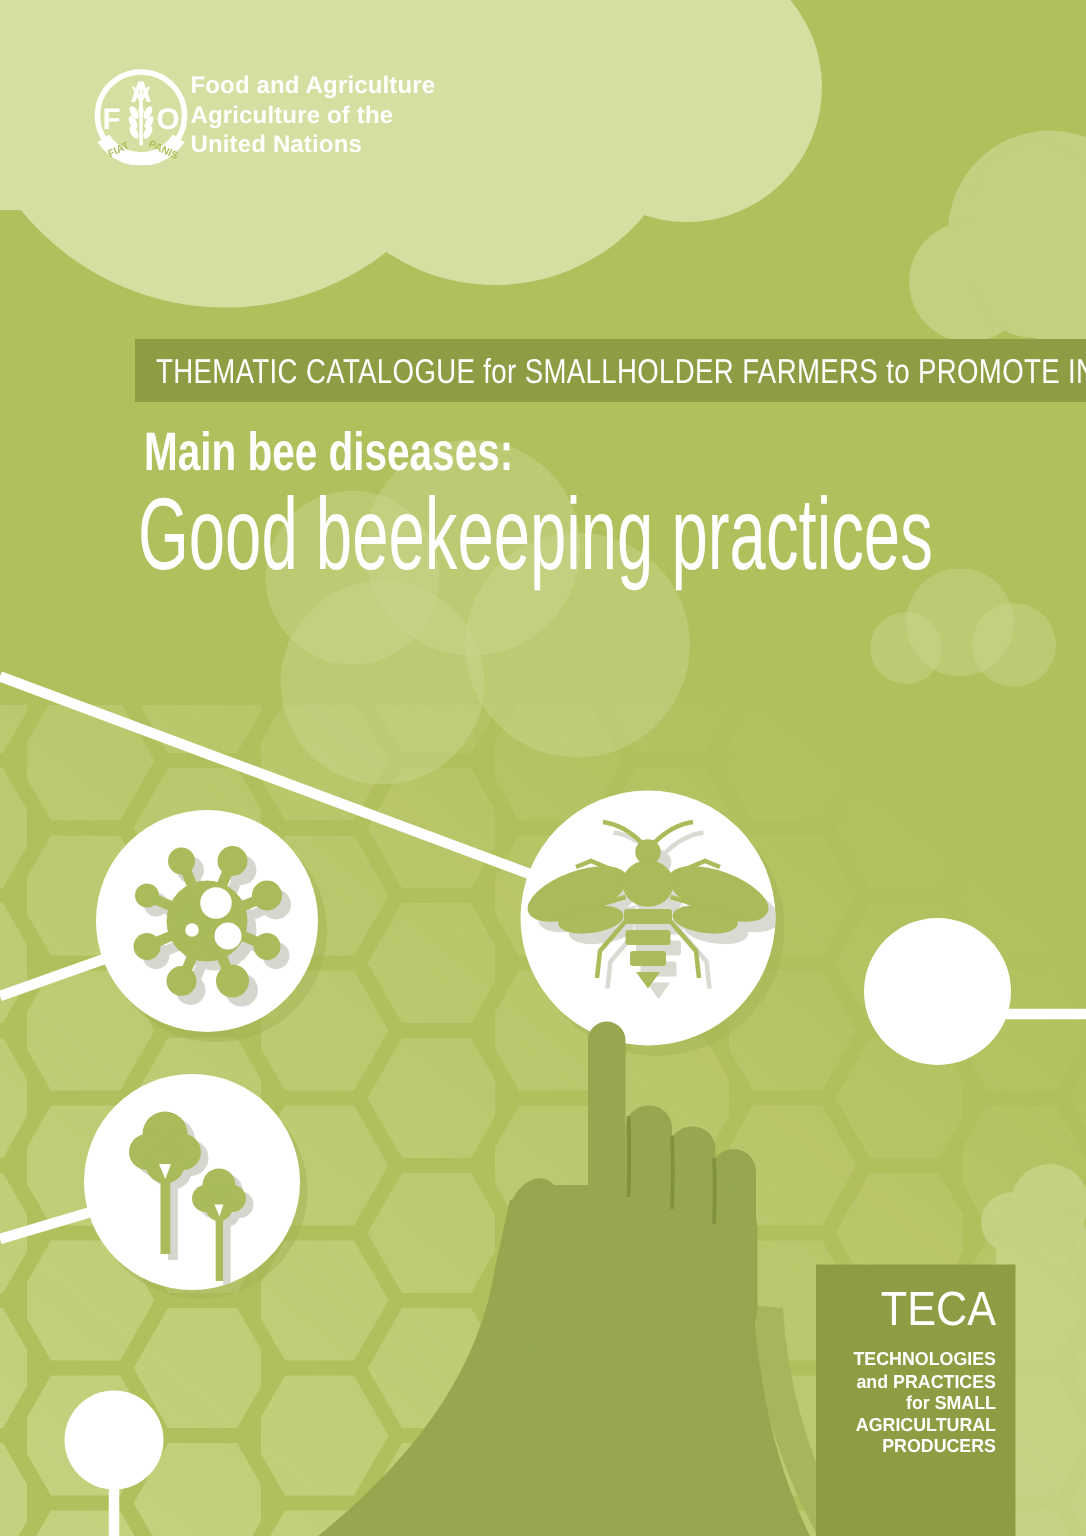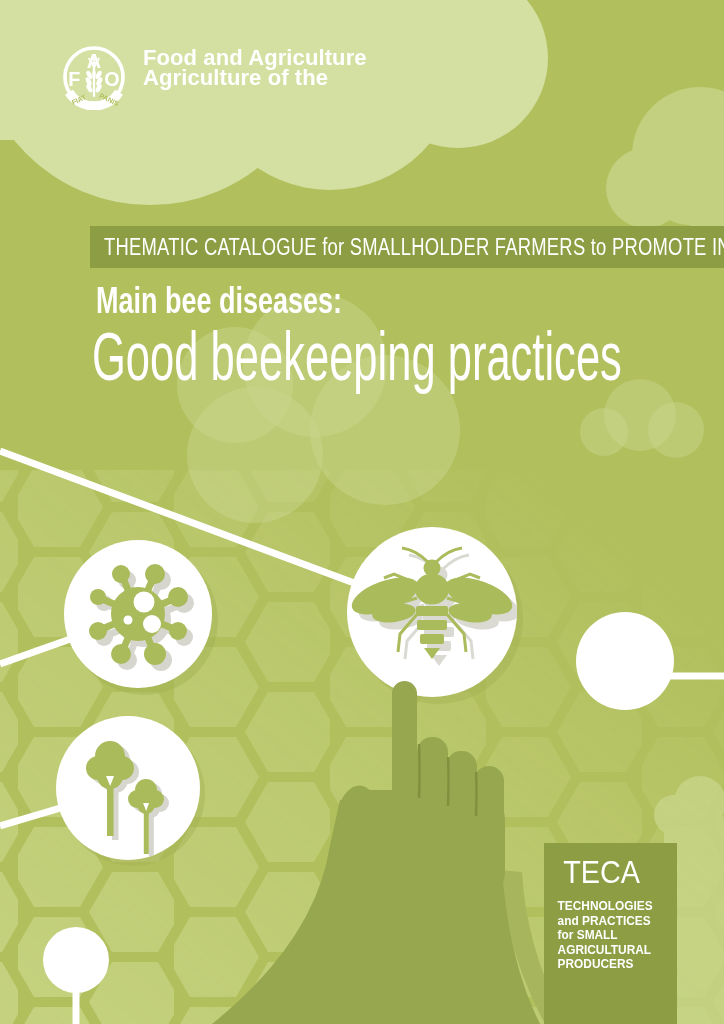--- a/index.html
+++ b/index.html
@@ -11,39 +11,39 @@
   html,body{margin:0;padding:0;background:#888;}
   .cover{
     position:relative;width:724px;height:1024px;overflow:hidden;
     background:var(--base);
     font-family:"Liberation Sans", sans-serif;
   }
   .cover svg.art{position:absolute;left:0;top:0;}
   
   .fao-header{position:absolute;left:61px;top:44px;display:flex;align-items:flex-start;}
   .fao-logo{width:66px;height:66px;}
-  .fao-name{margin-left:16px;margin-top:4px;color:var(--white);font-weight:bold;
-    font-size:22px;line-height:19.5px;letter-spacing:0.1px;}
+  .fao-name{margin-left:0;margin-top:4px;color:var(--white);font-weight:bold;
+    font-size:16px;line-height:19.5px;letter-spacing:0.1px;}
   
   .banner{
     position:absolute;left:90px;top:226px;width:634px;height:42px;
     background:var(--dark);color:var(--white);display:flex;align-items:center;
     box-sizing:border-box;padding-left:14px;
   }
   .banner .txt{font-size:23px;white-space:nowrap;transform:scaleX(0.8);transform-origin:left center;letter-spacing:0.3px;}
   
   .kicker{position:absolute;left:96px;top:283px;color:var(--white);font-weight:bold;
     font-size:36px;line-height:1;white-space:nowrap;transform:scaleX(0.75);transform-origin:left top;}
   .main-title{position:absolute;left:92px;top:322px;color:var(--white);font-weight:normal;
     font-size:68px;line-height:1;white-space:nowrap;transform:scaleX(0.64);transform-origin:left top;letter-spacing:0px;}
   
   .teca{
     position:absolute;left:544px;top:843px;width:133px;height:181px;
     background:var(--dark);color:var(--white);box-sizing:border-box;
-    padding:12px 13px 0 8px;
+    padding:12px 13px 0 8px;text-align:right;
   }
   .teca-title{font-size:32px;font-weight:normal;line-height:1.1;
     transform:scaleX(0.9);transform-origin:right top;margin-bottom:9px;}
   .teca-line{font-size:12.5px;font-weight:bold;line-height:14.5px;
     transform:scaleX(0.95);transform-origin:right top;white-space:nowrap;}
   .s-white{fill:var(--white);}
   .s-icon{fill:var(--icon);}
   .s-shadow{fill:var(--iconShadow);}
   .s-none{fill:none;}
 </style>
@@ -318,20 +318,21 @@
         </g>
       </g>
       <g fill="var(--base)" font-family="Liberation Sans, sans-serif" font-weight="bold" font-size="10.5">
         <text x="27" y="88" text-anchor="middle" transform="rotate(-26 27 84)">FIAT</text>
         <text x="73" y="88" text-anchor="middle" transform="rotate(26 73 84)">PANIS</text>
       </g>
     </svg>
     <div class="fao-name">
       <div>Food and Agriculture</div>
       <div>Agriculture of the</div>
+      <div>United Nations</div>
     </div>
   </div>
 
   <div class="banner">
     <span class="txt">THEMATIC CATALOGUE for SMALLHOLDER FARMERS to PROMOTE INNOVATION</span>
   </div>
 
   <div class="kicker">Main bee diseases:</div>
   <div class="main-title">Good beekeeping practices</div>
 

